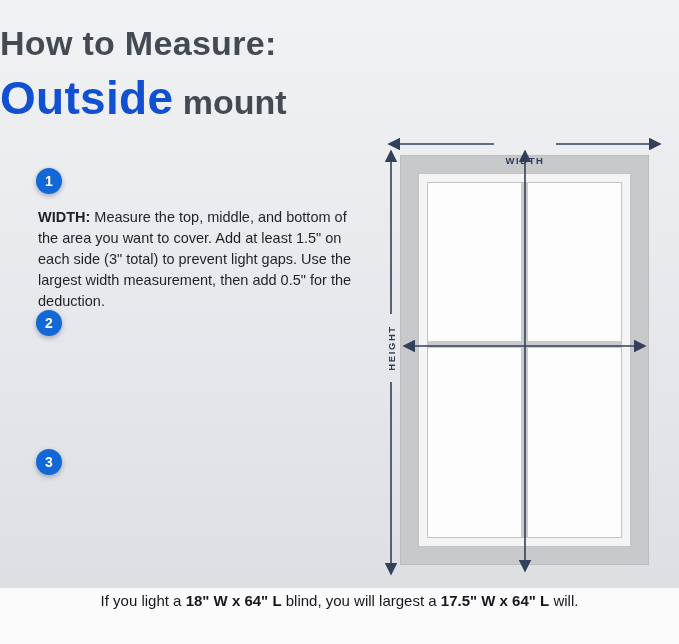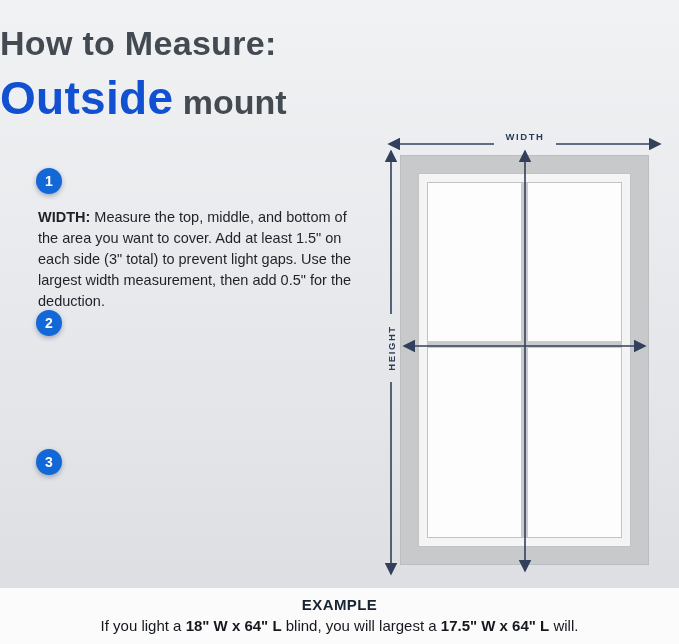--- a/index.html
+++ b/index.html
@@ -42,21 +42,21 @@
     display:grid;grid-template-columns:1fr 1fr;grid-template-rows:158px 1fr;gap:7px;
   }
   .pane{background:#fdfdfe;}
 
   .measure-layer{position:absolute;left:0;top:0;pointer-events:none;}
 
   .measure-label{
     position:absolute;font-size:9.5px;font-weight:700;letter-spacing:1.6px;
     color:#2d3b59;white-space:nowrap;
   }
-  .width-label{left:525px;top:136px;transform:translate(-50%,-50%);}
+  .width-label{left:525px;top:160px;transform:translate(-50%,-50%);}
   .height-label{left:391px;top:348px;transform:translate(-50%,-50%) rotate(-90deg);}
 
   
   .footer{
     position:absolute;left:0;top:588px;width:100%;height:56px;
     background:#fbfbfc;text-align:center;
   }
   .example-heading{margin-top:8px;font-size:15px;font-weight:800;color:#1a2332;letter-spacing:.4px;}
   .example-text{margin-top:4px;font-size:15px;color:#15181d;}
   .example-text strong{font-weight:700;}
@@ -112,17 +112,16 @@
 
     <path d="M525 151 V571" stroke="#32405c" stroke-width="1.6" fill="none" marker-start="url(#arr)" marker-end="url(#arr)"></path>
 
     <path d="M404 346 H645" stroke="#32405c" stroke-width="1.6" fill="none" marker-start="url(#arr)" marker-end="url(#arr)"></path>
   </svg>
 
   <span class="measure-label width-label">WIDTH</span>
   <span class="measure-label height-label">HEIGHT</span>
 
   <footer class="footer">
-    <div class="example-heading">EXAMPLE</div>
     <p class="example-text"><span>If you light a </span><strong>18" W x 64" L</strong><span> blind, you will largest a </span><strong>17.5" W x 64" L</strong><span> will.</span></p>
   </footer>
 
 </div>
 
 </body></html>

